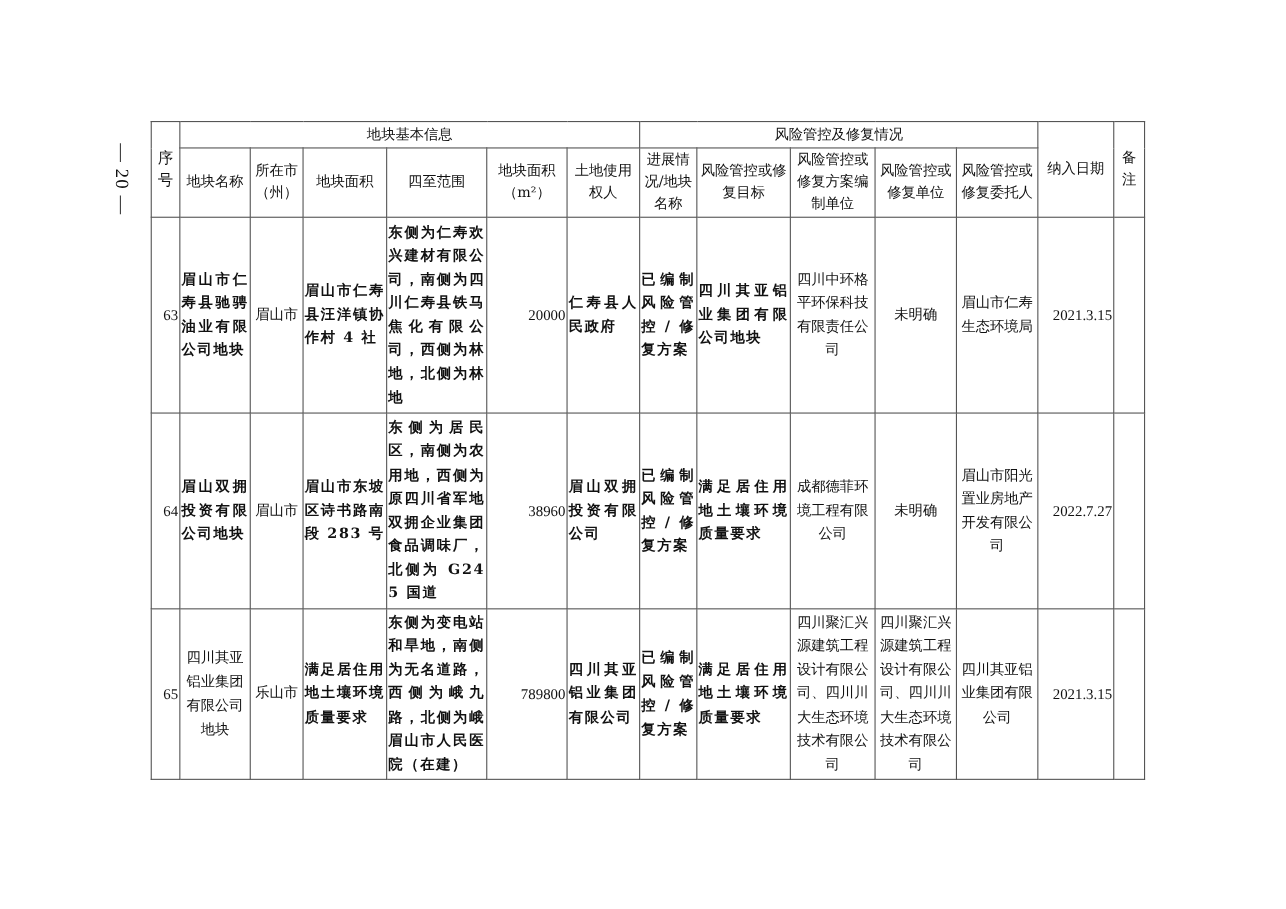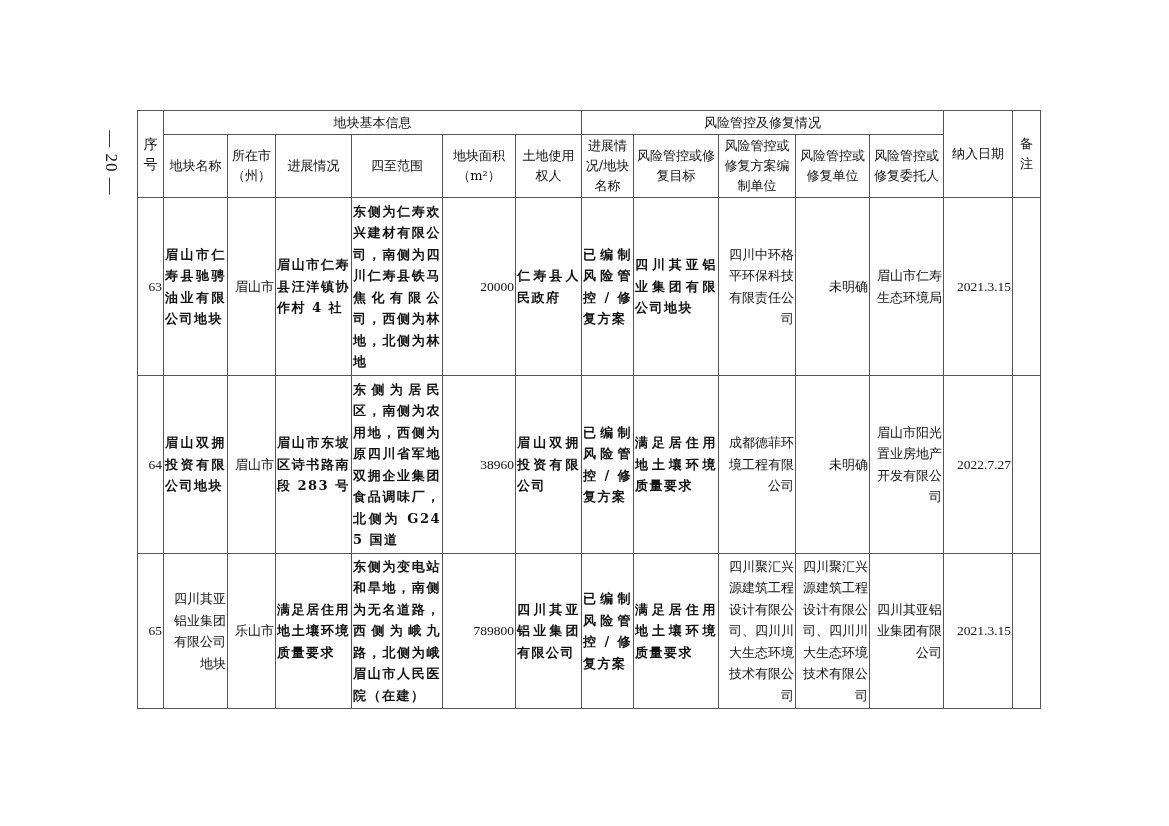--- a/index.html
+++ b/index.html
@@ -11,21 +11,21 @@
        font-size:17px;font-family:"Liberation Serif","DejaVu Serif",serif;letter-spacing:1px;}
   table{position:absolute;left:137px;top:110px;border-collapse:collapse;table-layout:fixed;
         width:904px;}
   td,th{border:1px solid #555;padding:0 1px;font-weight:normal;font-size:13px;line-height:21.5px;
         vertical-align:middle;overflow:hidden;word-break:break-all;}
   th{text-align:center;line-height:20px;}
   .group-head{height:24px;}
   .sub-head th{height:62px;}
   .data-row{height:178px;}
   .data-row.last{height:155px;}
-  .c{text-align:right;}
+  .c{text-align:center;}
   .j{text-align:justify;text-align-last:left;letter-spacing:1.5px;font-weight:bold;}
   .num{text-align:right;font-family:"Liberation Serif",serif;font-size:13.5px;}
 </style>
 </head>
 <body>
 
 <div class="page-number">
   <span>— 20 —</span>
 </div>
 
@@ -50,21 +50,21 @@
     <tr class="group-head">
       <th rowspan="2" style="font-size:14px;">序号</th>
       <th colspan="6">地块基本信息</th>
       <th colspan="5">风险管控及修复情况</th>
       <th rowspan="2">纳入日期</th>
       <th rowspan="2">备注</th>
     </tr>
     <tr class="sub-head">
       <th>地块名称</th>
       <th>所在市（州）</th>
-      <th>进展情况</th>
+      <th>地块面积</th>
       <th>四至范围</th>
       <th>地块面积（m²）</th>
       <th>土地使用权人</th>
       <th>进展情况/地块名称</th>
       <th>风险管控或修复目标</th>
       <th>风险管控或修复方案编制单位</th>
       <th>风险管控或修复单位</th>
       <th>风险管控或修复委托人</th>
     </tr>
   </thead>

